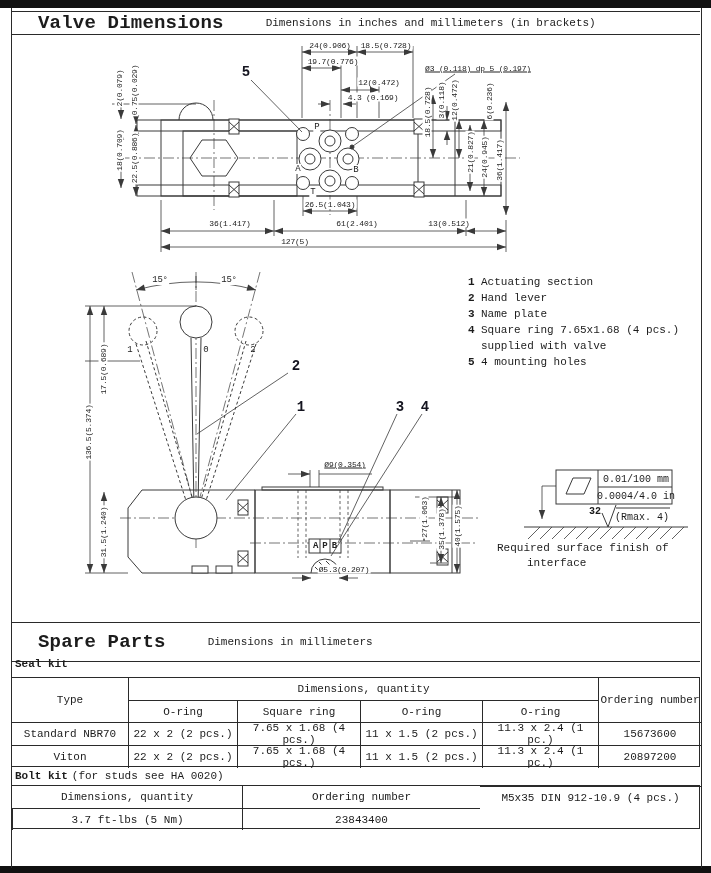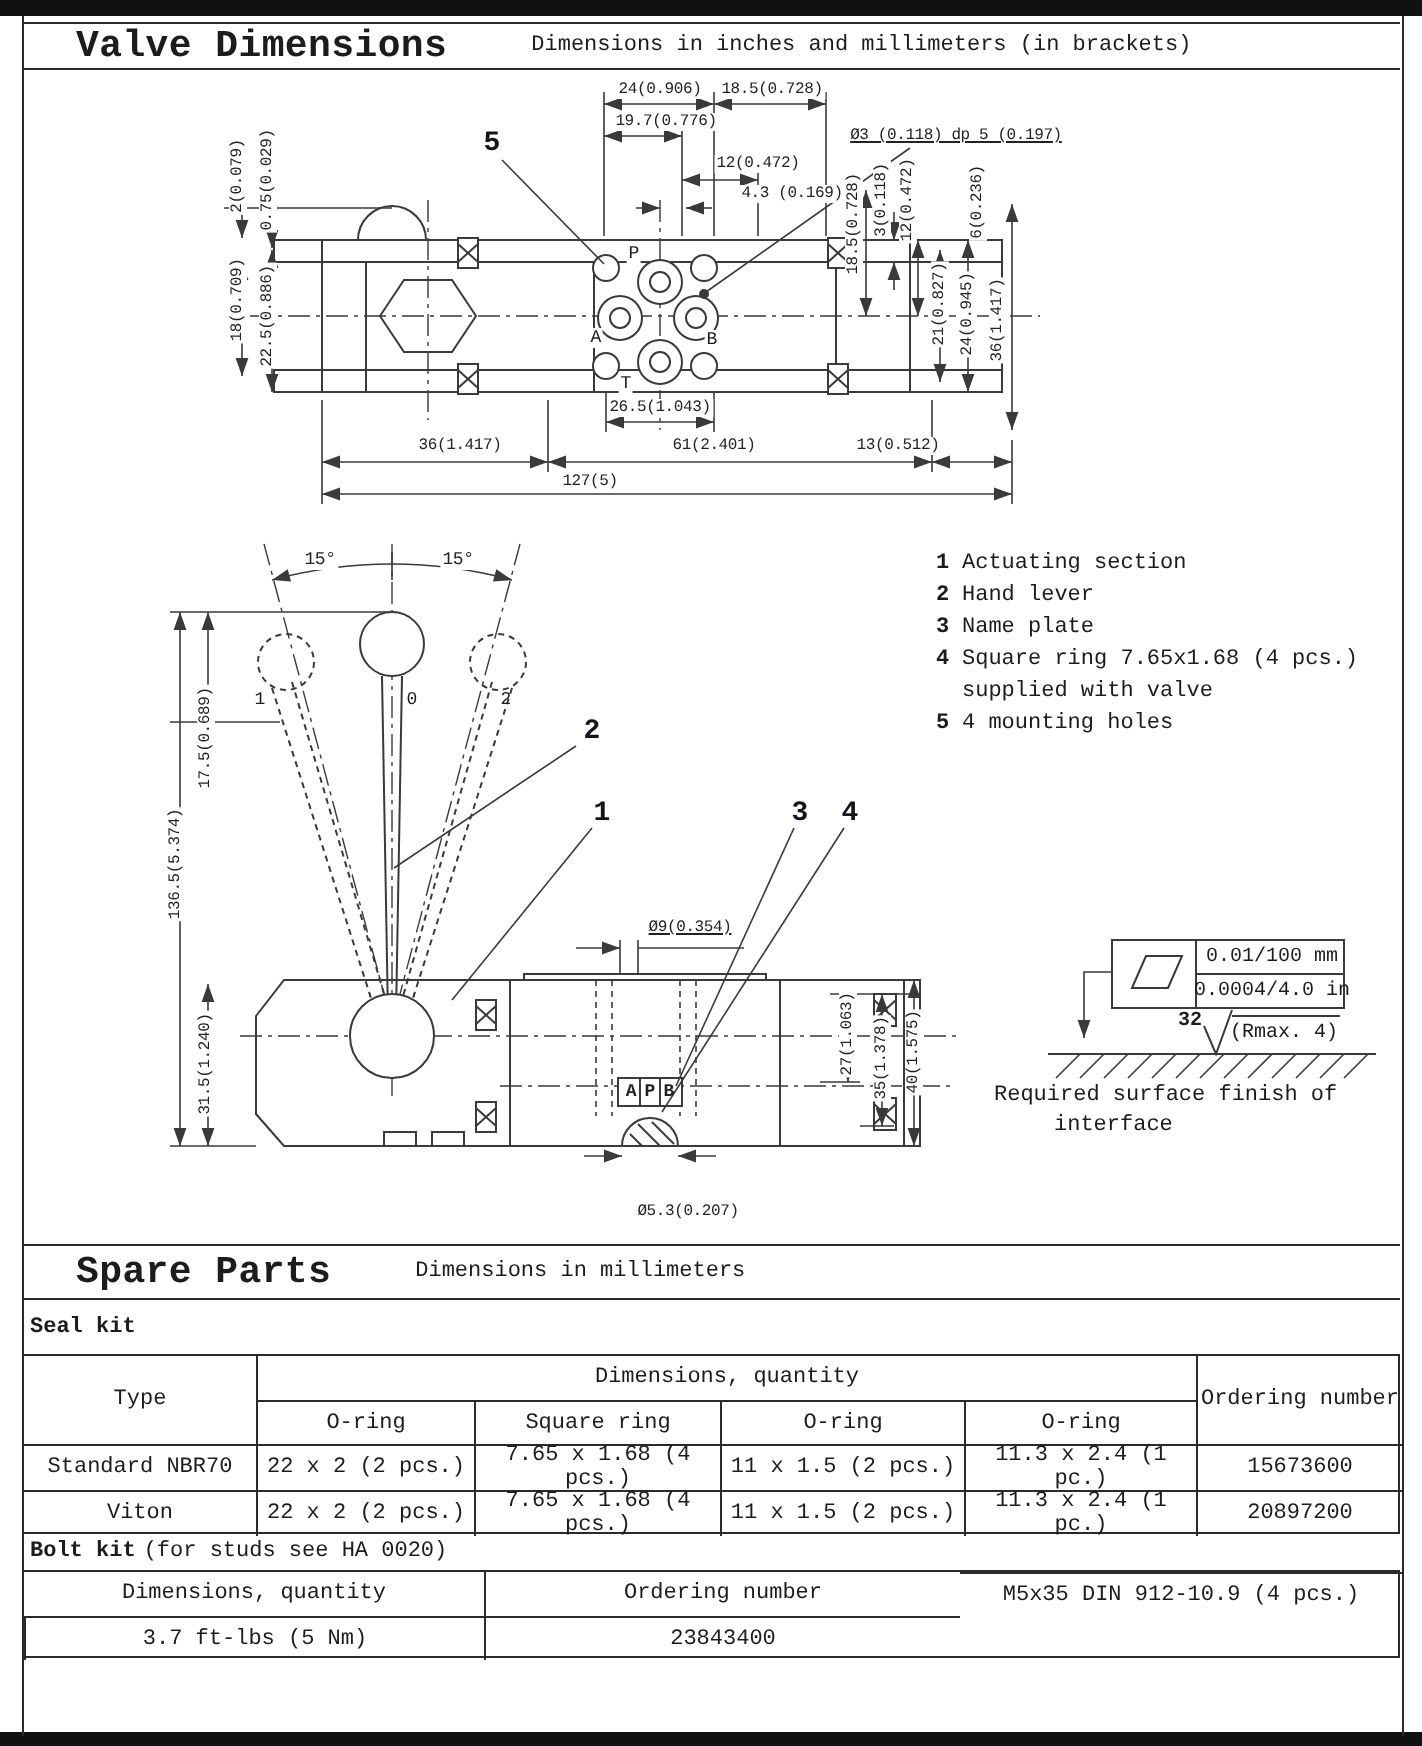--- a/index.html
+++ b/index.html
@@ -245,21 +245,21 @@
       <path stroke-width="0.8" d="M528,539 l12,-12 m0,12 l12,-12 m0,12 l12,-12 m0,12 l12,-12 m0,12 l12,-12 m0,12 l12,-12 m0,12 l12,-12 m0,12 l12,-12 m0,12 l12,-12 m0,12 l12,-12 m0,12 l12,-12 m0,12 l12,-12 m0,12 l12,-12"></path>
       <path d="M602,513 L608,527 L616,505" stroke-width="1"></path>
       <line x1="616" y1="508" x2="670" y2="508"></line>
     </g>
   </svg>
 
   <span class="dim" style="left:330px;top:45px;">24(0.906)</span>
   <span class="dim" style="left:386px;top:45px;">18.5(0.728)</span>
   <span class="dim" style="left:333px;top:61px;">19.7(0.776)</span>
   <span class="dim" style="left:379px;top:82px;">12(0.472)</span>
-  <span class="dim" style="left:396px;top:97px;">4.3 (0.169)</span>
+  <span class="dim" style="left:373px;top:97px;">4.3 (0.169)</span>
   <span class="dim ul" style="left:478px;top:68px;">Ø3 (0.118) dp 5 (0.197)</span>
   <span class="dim v" style="left:119px;top:88px;">2(0.079)</span>
   <span class="dim v" style="left:134px;top:90px;">0.75(0.029)</span>
   <span class="dim v" style="left:119px;top:150px;">18(0.709)</span>
   <span class="dim v" style="left:134px;top:158px;">22.5(0.886)</span>
   <span class="dim v" style="left:427px;top:112px;">18.5(0.728)</span>
   <span class="dim v" style="left:441px;top:100px;">3(0.118)</span>
   <span class="dim v" style="left:454px;top:100px;">12(0.472)</span>
   <span class="dim v" style="left:489px;top:101px;">6(0.236)</span>
   <span class="dim v" style="left:470px;top:152px;">21(0.827)</span>
@@ -281,21 +281,21 @@
   <span class="pos" style="left:130px;top:350px;">1</span>
   <span class="pos" style="left:206px;top:350px;">0</span>
   <span class="pos" style="left:253px;top:350px;">2</span>
   <span class="dim v" style="left:88px;top:432px;">136.5(5.374)</span>
   <span class="dim v" style="left:103px;top:369px;">17.5(0.689)</span>
   <span class="dim v" style="left:103px;top:532px;">31.5(1.240)</span>
   <span class="dim ul" style="left:345px;top:464px;">Ø9(0.354)</span>
   <span class="dim v" style="left:424px;top:517px;">27(1.063)</span>
   <span class="dim v" style="left:441px;top:529px;">35(1.378)</span>
   <span class="dim v" style="left:457px;top:526px;">40(1.575)</span>
-  <span class="dim" style="left:344px;top:606px;">Ø5.3(0.207)</span>
+  <span class="dim" style="left:344px;top:569px;">Ø5.3(0.207)</span>
   <span class="dim plate" style="left:327px;top:546px;">APB</span>
   <span class="callout" style="left:296px;top:366px;">2</span>
   <span class="callout" style="left:301px;top:407px;">1</span>
   <span class="callout" style="left:400px;top:407px;">3</span>
   <span class="callout" style="left:425px;top:407px;">4</span>
 
   <div class="legend">
     <div class="row">
         <span class="n">1</span>
         <span>Actuating section</span>
@@ -322,21 +322,21 @@
       </div>
   </div>
 
   <span class="sfsmall" style="left:636px;top:479px;">0.01/100  mm</span>
   <span class="sfsmall" style="left:636px;top:496px;">0.0004/4.0  in</span>
   <span class="sfsmall" style="left:595px;top:511px;font-weight:bold;">32</span>
   <span class="sfsmall" style="left:642px;top:517px;">(Rmax.  4)</span>
   <span class="sftxt" style="left:497px;top:542px;">Required surface finish of</span>
   <span class="sftxt" style="left:527px;top:557px;">interface</span>
 
-  <div class="band" style="top:622px;height:28px;">
+  <div class="band" style="top:622px;height:40px;">
     <span class="h1">Spare Parts</span>
     <span class="sub">Dimensions in millimeters</span>
   </div>
 
   <div class="kitlabel" style="top:650px;height:27px;">
     <span class="b">Seal kit</span>
   </div>
 
   <div class="grid" style="top:677px;height:90px;grid-template-columns:116px 109px 123px 122px 116px 103px;grid-template-rows:22px 22px 23px 23px;">
     <div class="cell" style="grid-column:1;grid-row:1/3;">Type</div>

